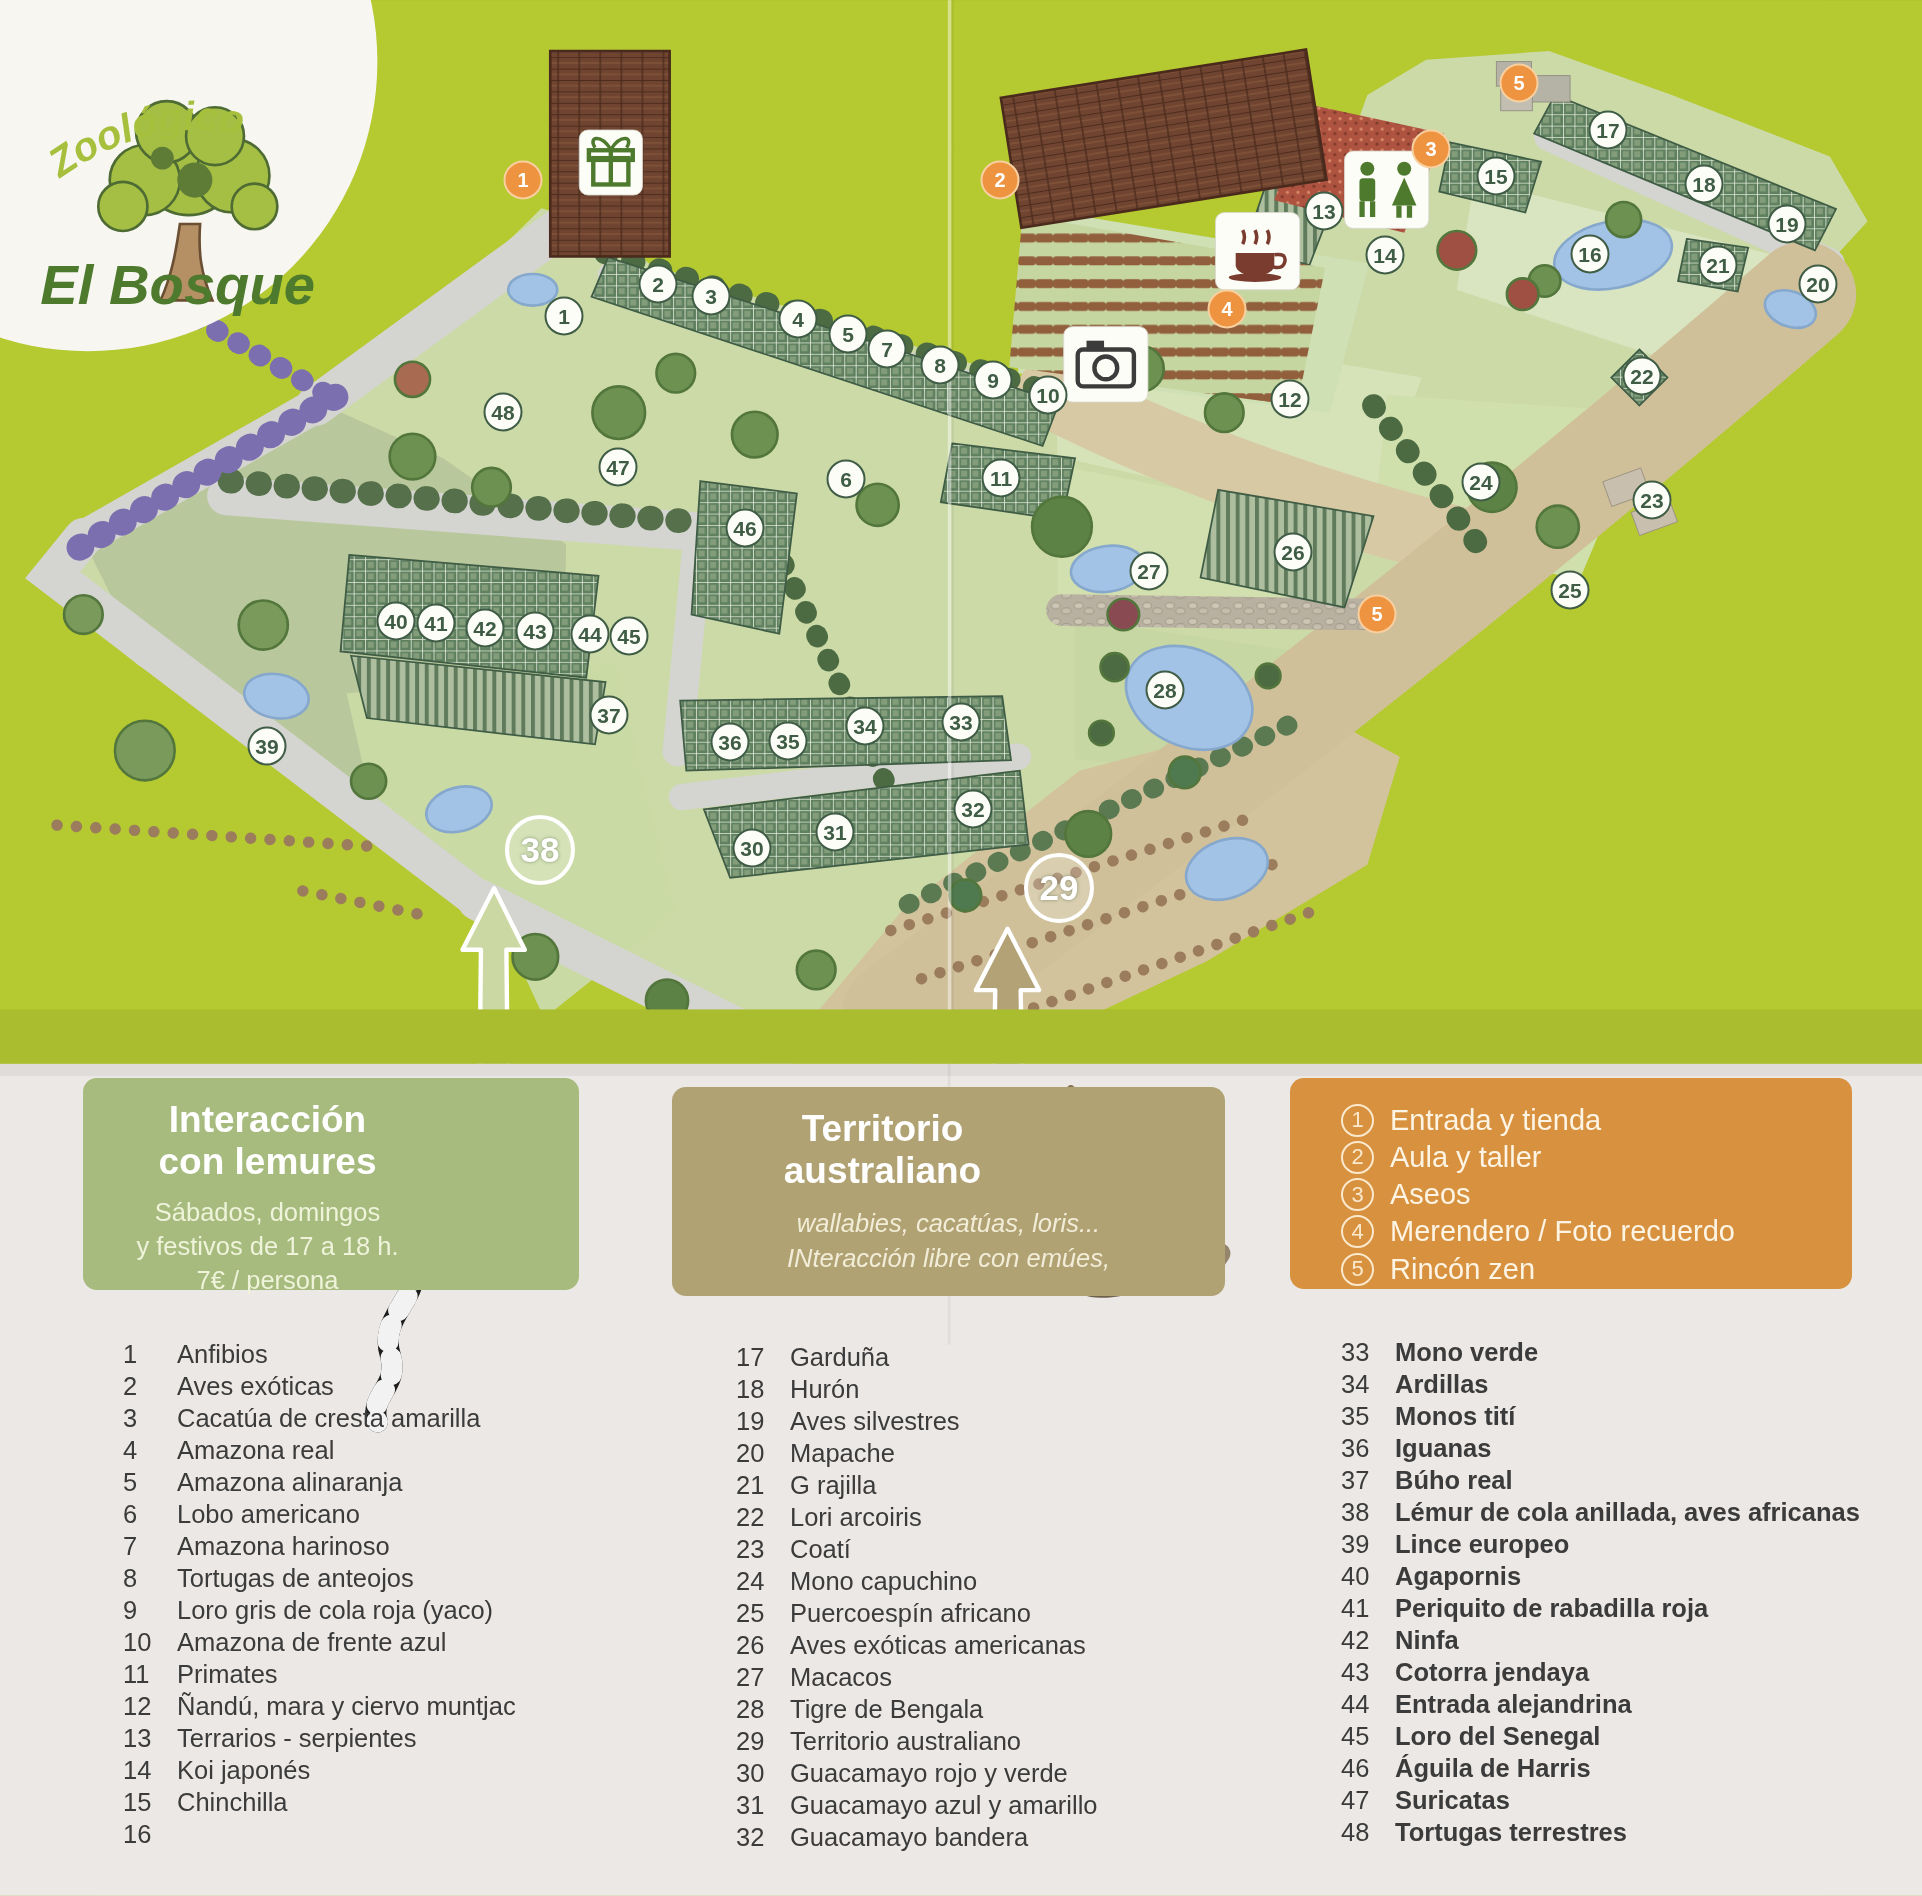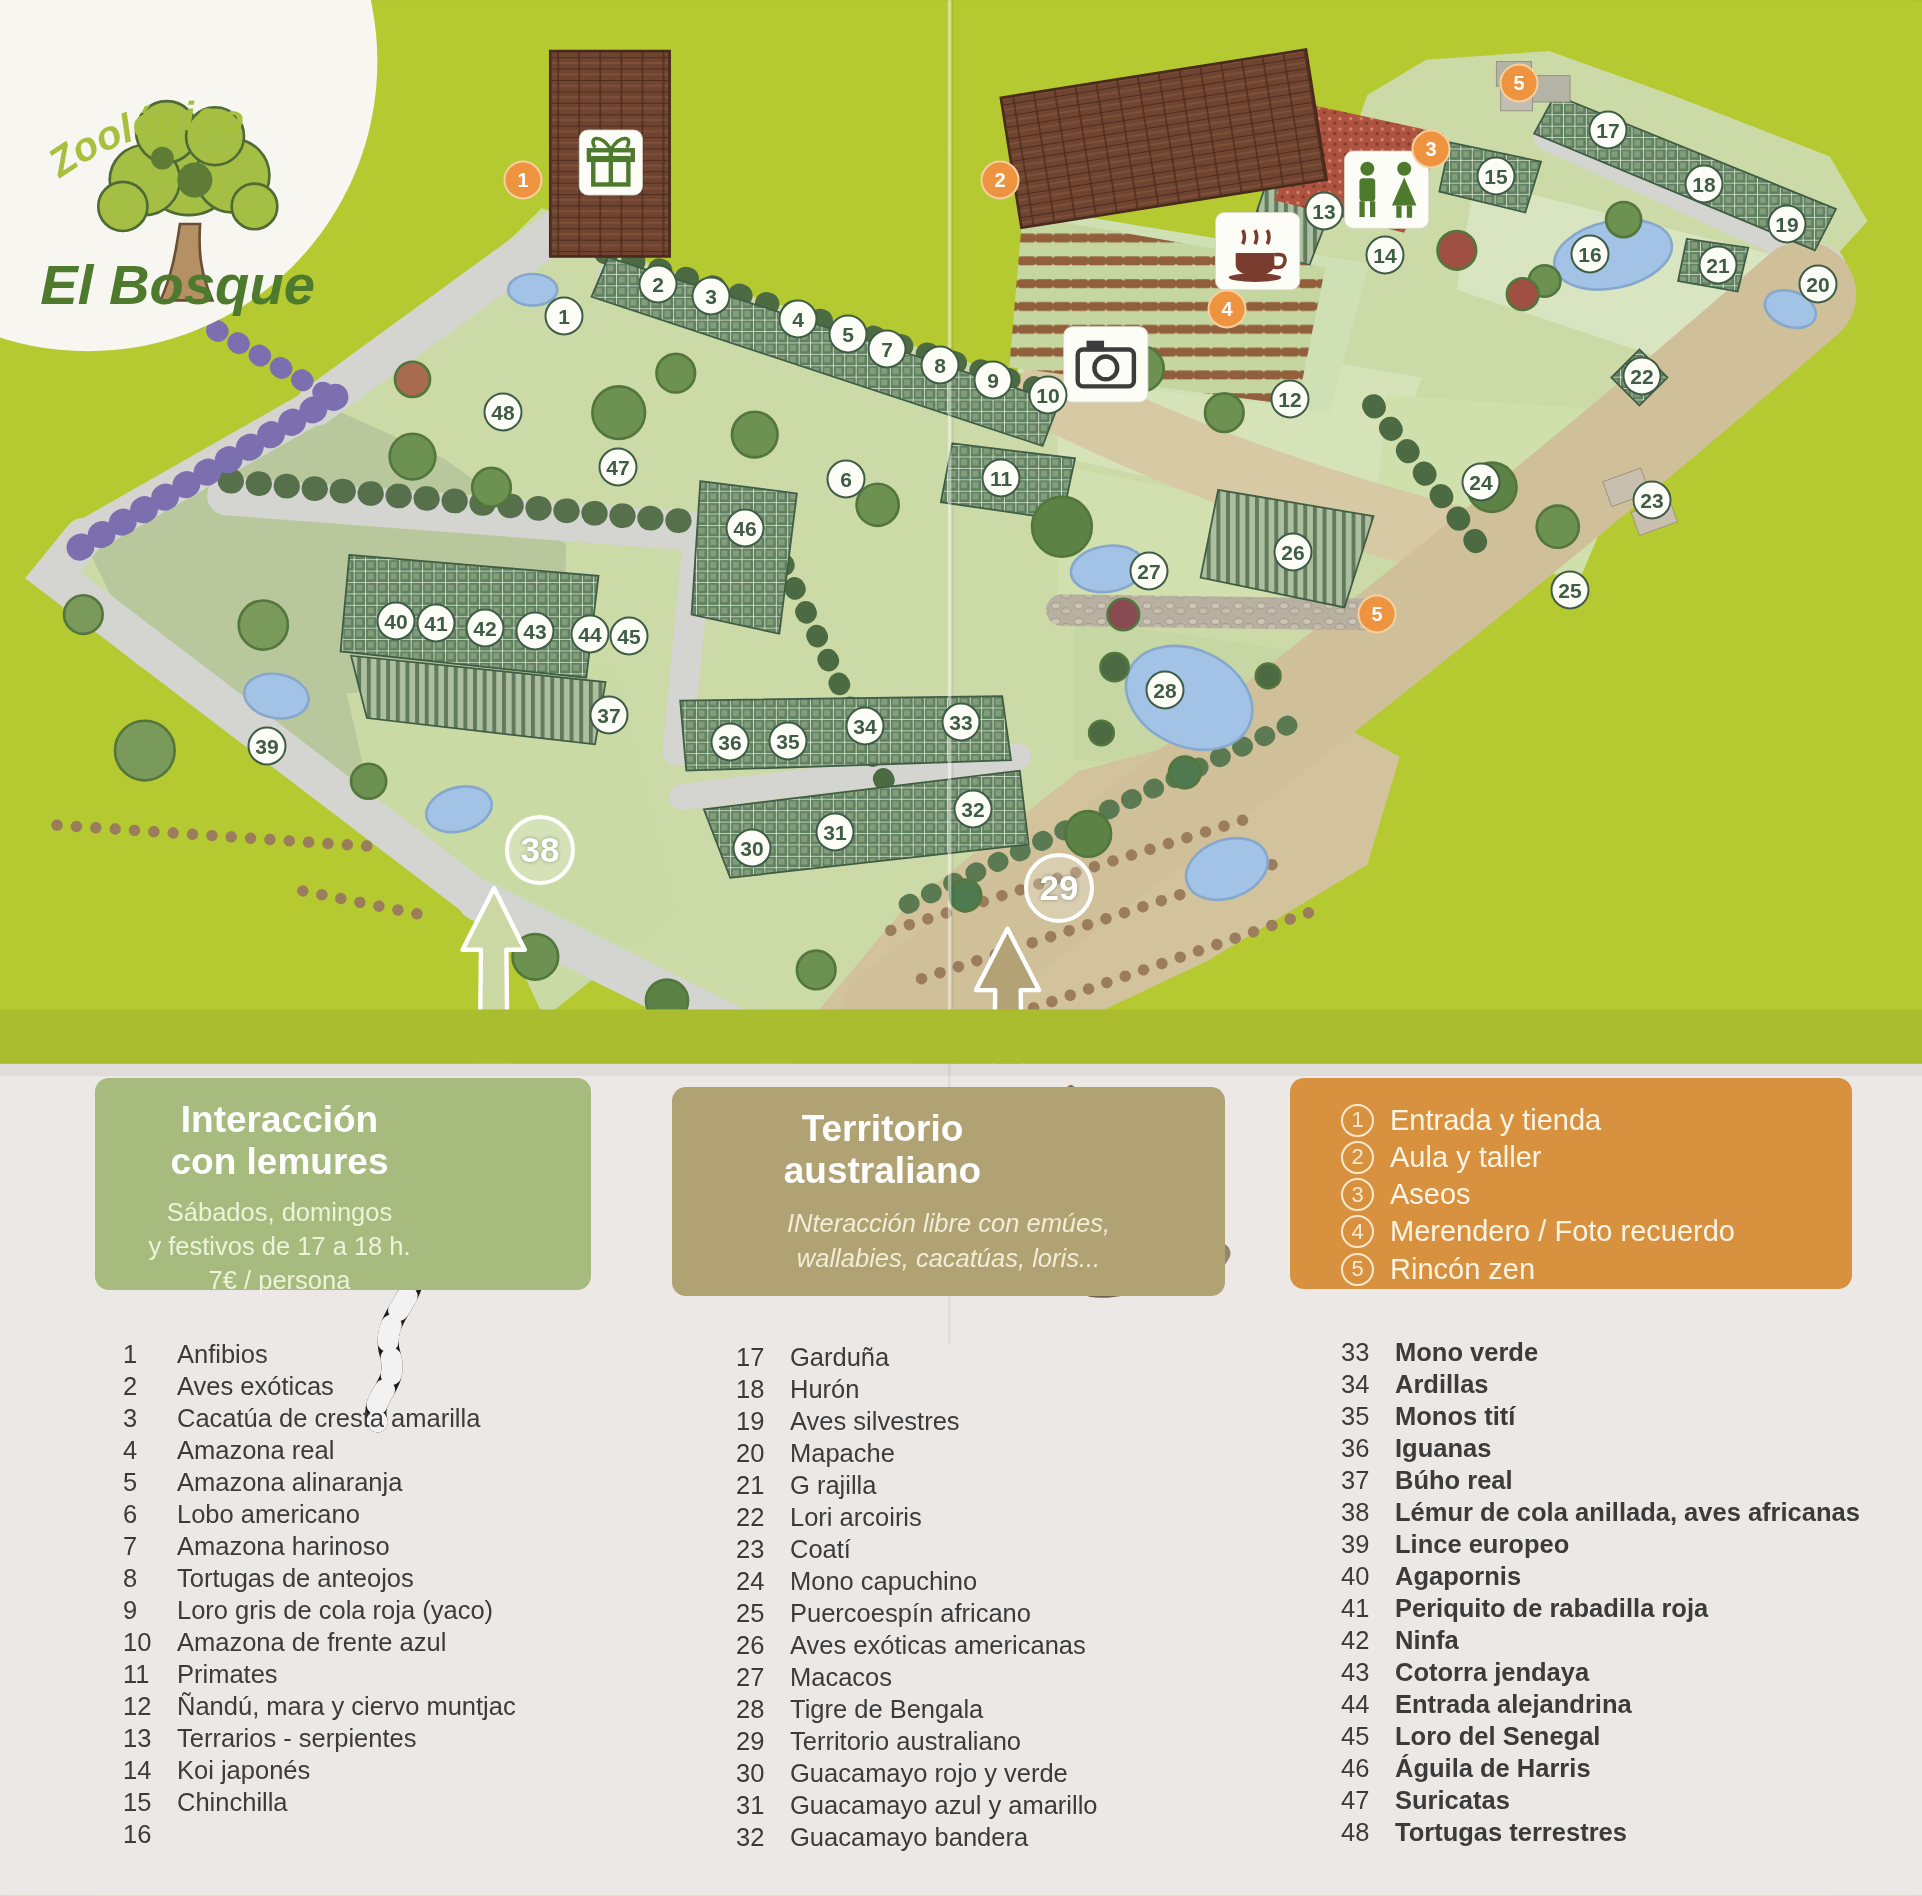--- a/index.html
+++ b/index.html
@@ -14,21 +14,21 @@
   .mk{position:absolute;transform:translate(-50%,-50%);display:flex;align-items:center;justify-content:center;
       border-radius:50%;box-sizing:border-box;z-index:40;}
   .mk-white{width:39px;height:39px;background:#fdfdf8;border:2.6px solid #3f5c45;color:#3f5c45;
       font-size:21px;font-weight:bold;}
   .mk-big{width:70px;height:70px;background:rgba(255,255,255,.22);border:4.4px solid #fff;color:#fff;
       font-size:35px;font-weight:bold;text-shadow:0 0 3.5px rgba(60,80,50,.55);}
   .mk-orange{width:39px;height:39px;background:#ee9440;border:2.6px solid #f8cf9f;color:#fff;
       font-size:20px;font-weight:bold;}
   
   .ibox{position:absolute;border-radius:14px;z-index:20;box-sizing:border-box;}
-  .box-lemurs{left:95px;top:1078px;width:496px;height:212px;background:#a6bb7d;}
+  .box-lemurs{left:83px;top:1078px;width:496px;height:212px;background:#a6bb7d;}
   .box-aus{left:672px;top:1087px;width:553px;height:209px;background:#b1a273;}
   .box-fac{left:1290px;top:1078px;width:562px;height:211px;background:#d7913f;}
   .ibox .title{color:#fff;font-weight:bold;font-size:37px;line-height:42px;text-align:center;margin-top:21px;}
   .box-lemurs .title{width:369px;}
   .box-aus .title{width:421px;}
   .box-lemurs .sub{width:369px;text-align:center;font-size:25.5px;line-height:34px;color:#eef3da;margin-top:12.3px;}
   .box-aus .sub{width:553px;text-align:center;font-style:italic;font-size:25.5px;line-height:35px;color:#f2edd8;margin-top:14px;}
   .fac-list{position:absolute;left:51px;top:26px;}
   .fac-row{display:flex;align-items:center;height:32px;margin-bottom:5.3px;}
   .fac-circ{width:33px;height:33px;border:2.2px solid #fbe9cd;border-radius:50%;color:#fbe9cd;
@@ -507,22 +507,22 @@
       <div>7€ / persona</div>
     </div>
   </div>
 
   <div class="ibox box-aus">
     <div class="title">
       <div>Territorio</div>
       <div>australiano</div>
     </div>
     <div class="sub">
+      <div>wallabies, cacatúas, loris...</div>
       <div>INteracción libre con emúes,</div>
-      <div>wallabies, cacatúas, loris...</div>
     </div>
   </div>
 
   <div class="ibox box-fac">
     <div class="fac-list">
 
     <div class="fac-row">
           <span class="fac-circ">1</span>
           <span class="fac-label">Entrada y tienda</span>
         </div>

